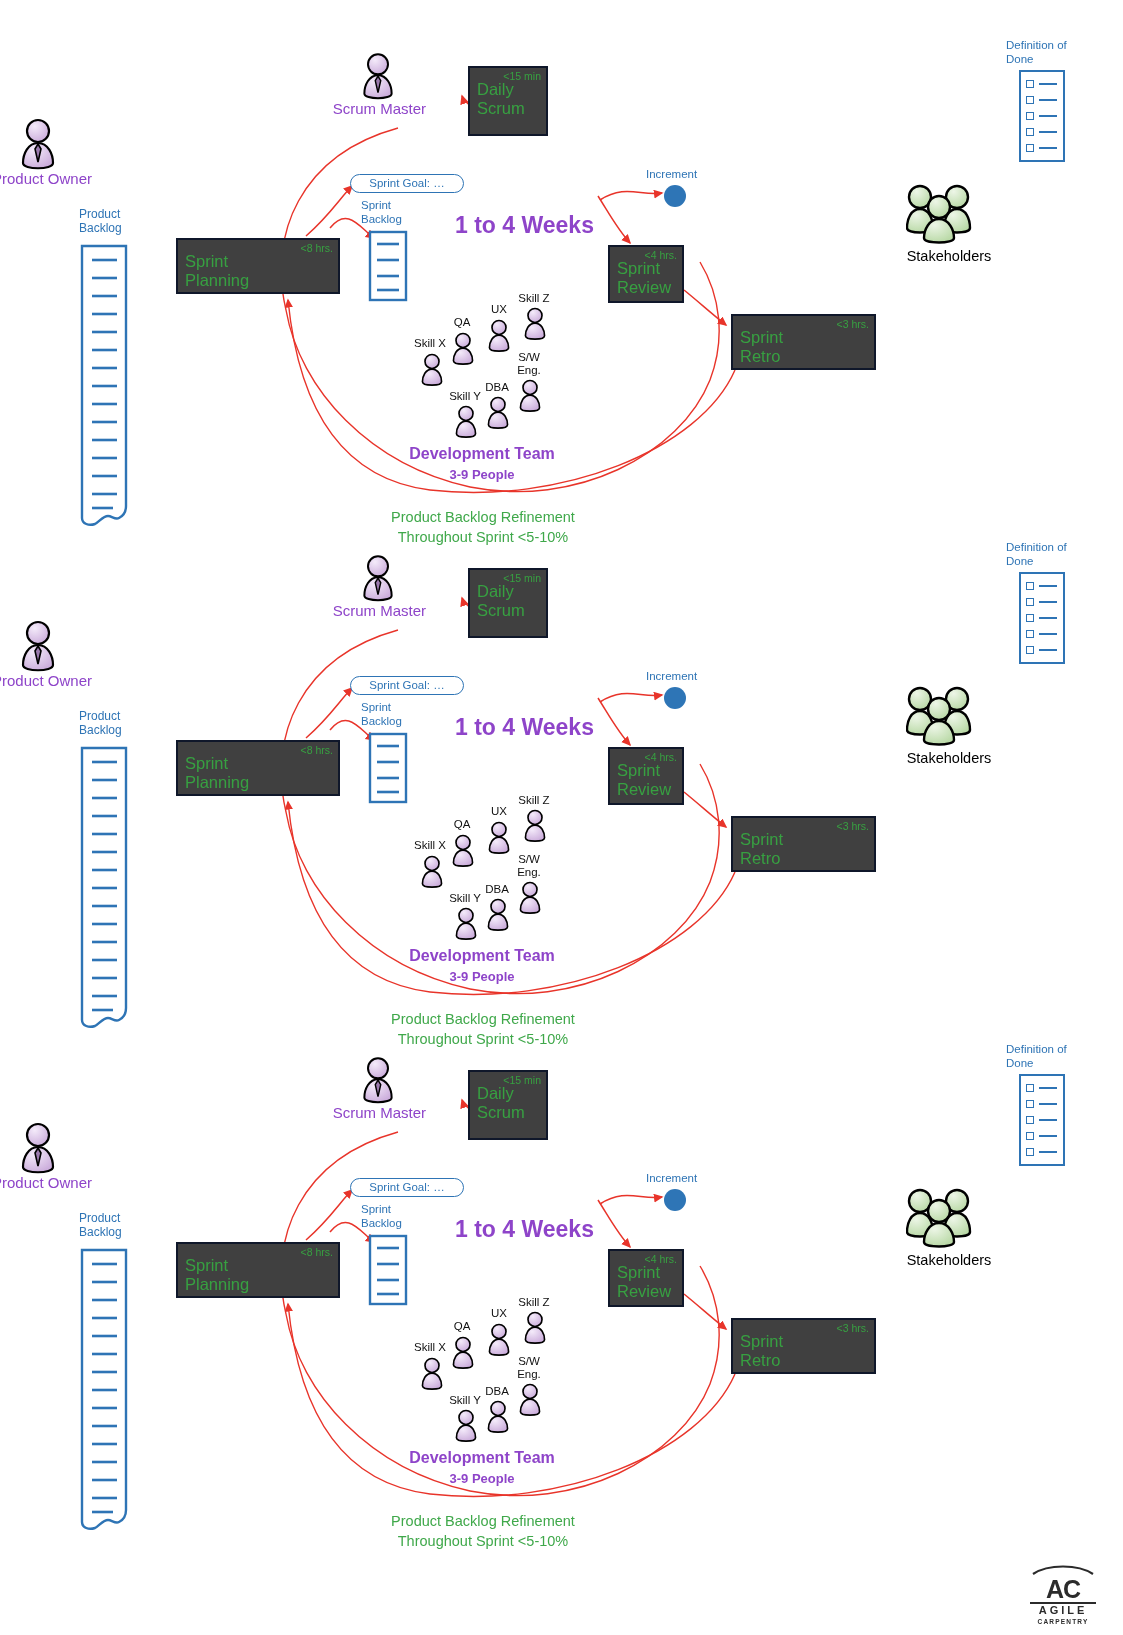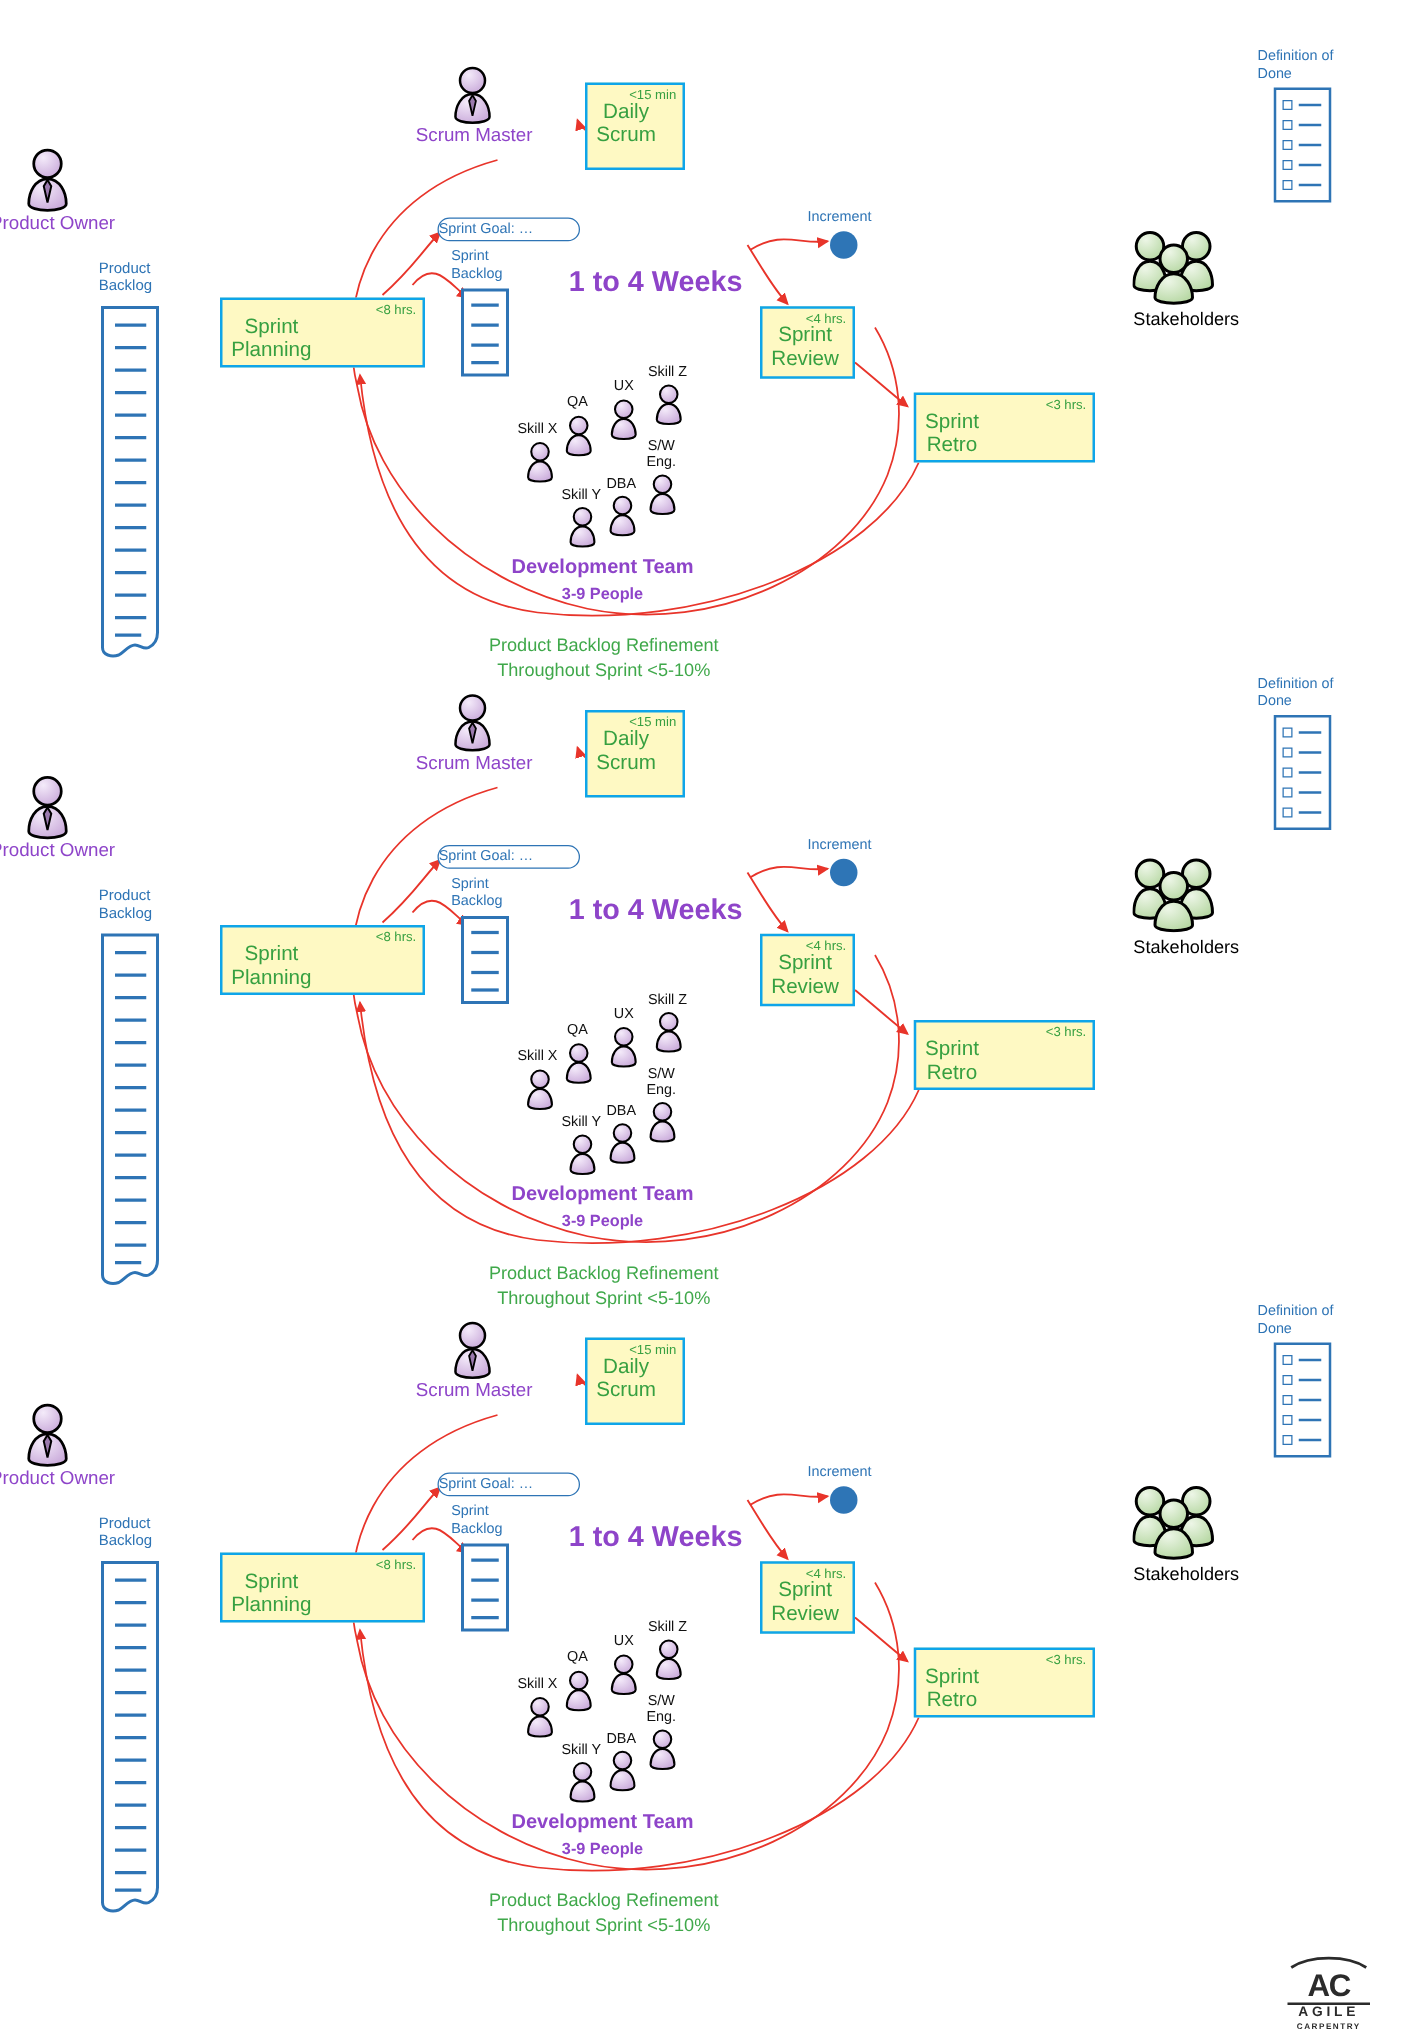--- a/index.html
+++ b/index.html
@@ -10,41 +10,41 @@
   .title{position:absolute;left:10px;top:4px;font-size:19px;font-weight:bold;color:#000;
          text-decoration:underline;letter-spacing:-.1px;white-space:nowrap;}
 
   
   .cycle{position:absolute;left:0;width:1123px;height:545px;}
 
   
   .arcs{position:absolute;left:0;top:0;width:1123px;height:545px;overflow:visible;pointer-events:none;}
 
   
-  .gbox{position:absolute;border:2px solid #0ea5e9;box-sizing:border-box;background:#fef9c3;}
-  .gbox .lbl{position:absolute;left:7px;top:12px;color:#37a041;font-size:16.5px;line-height:19px;white-space:nowrap;text-align:center;}
+  .gbox{position:absolute;border:2px solid #0f172a;box-sizing:border-box;background:#404040;}
+  .gbox .lbl{position:absolute;left:7px;top:12px;color:#37a041;font-size:16.5px;line-height:19px;white-space:nowrap;}
   .gbox .dur{position:absolute;right:5px;top:2px;color:#37a041;font-size:10.5px;white-space:nowrap;}
 
   
   .person{position:absolute;}
   .person svg{display:block;}
   .role{position:absolute;color:#8E44C9;font-size:15px;line-height:18px;text-align:right;white-space:nowrap;}
 
   
   .skill{position:absolute;color:#111;font-size:11.5px;line-height:12.5px;text-align:center;white-space:nowrap;}
 
   
   .blab{position:absolute;color:#2E74B5;font-size:11.5px;line-height:13.5px;white-space:nowrap;}
   .blab.big{font-size:12px;}
 
   
   .scroll{position:absolute;}
   
   .goal{position:absolute;border:1.6px solid #2E74B5;border-radius:60px;background:#fff;
-        color:#2E74B5;font-size:11.5px;text-align:left;box-sizing:border-box;white-space:nowrap;}
+        color:#2E74B5;font-size:11.5px;text-align:center;box-sizing:border-box;white-space:nowrap;}
 
   
   .dot{position:absolute;width:22px;height:22px;border-radius:50%;background:#2E75B6;}
 
   
   .weeks{position:absolute;color:#8E44C9;font-size:23px;font-weight:bold;white-space:nowrap;}
   .devteam{position:absolute;color:#8E44C9;font-size:16px;font-weight:bold;white-space:nowrap;text-align:center;}
   .people{position:absolute;color:#8E44C9;font-size:13px;font-weight:bold;white-space:nowrap;text-align:center;}
 
   

